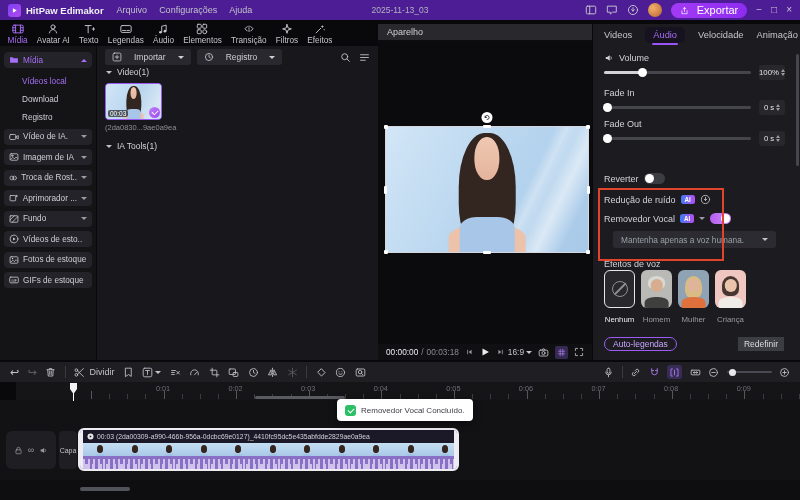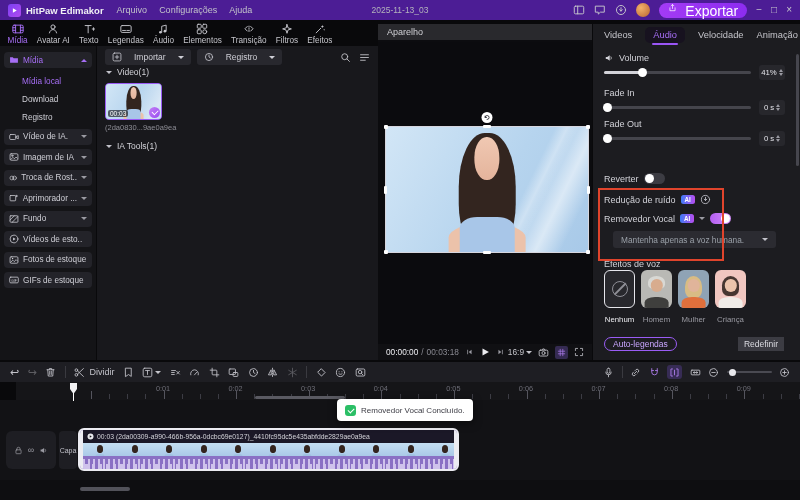--- a/index.html
+++ b/index.html
@@ -10,21 +10,21 @@
 .tri{width:0;height:0;border-left:3px solid transparent;border-right:3px solid transparent;border-top:3.5px solid currentColor}
 .tri-u{width:0;height:0;border-left:3px solid transparent;border-right:3px solid transparent;border-bottom:3.5px solid currentColor}
 
 .titlebar{position:absolute;left:0;top:0;width:800px;height:20px;background:#4c1d95;display:flex;align-items:center;padding:0 8px;z-index:50}
 .logo{width:13px;height:13px;border-radius:3px;background:linear-gradient(135deg,#7b3ff2,#b14af0);display:flex;align-items:center;justify-content:center;margin-right:5px}
 .appname{font-size:9.5px;font-weight:bold;color:#f0f0f4;margin-right:13px;white-space:nowrap}
 .menu{font-size:9px;color:#c2c2ca;margin-right:12px}
 .tb-center{position:absolute;left:50%;transform:translateX(-50%);font-size:8.5px;color:#b4b4bc}
 .tb-right{margin-left:auto;display:flex;align-items:center;gap:9px;color:#c6c6cc}
 .avatar-s{width:14px;height:14px;border-radius:50%;background:radial-gradient(circle at 35% 35%,#f2b26a,#b96330)}
-.export-btn{height:15px;padding:0 9px;border-radius:8px;background:linear-gradient(90deg,#a33bf5,#8d2cf0);display:flex;gap:8px;font-size:14px;color:#fff;white-space:nowrap}
+.export-btn{height:15px;padding:0 9px;border-radius:8px;background:linear-gradient(90deg,#a33bf5,#8d2cf0);display:flex;align-items:center;gap:8px;font-size:11px;color:#fff;white-space:nowrap}
 .winbtn{font-size:10px;color:#c6c6cc;line-height:1}
 
 .ribbon{position:absolute;left:0;top:21px;width:378px;height:25px;display:flex;align-items:center;padding-left:3px}
 .ritem{display:flex;flex-direction:column;align-items:center;gap:1px;padding:0 4.6px;color:#c6c6cc}
 .ritem .rl{font-size:8.2px;white-space:nowrap}
 .ritem.active{color:#a66ef5}
 
 .sidebar{position:absolute;left:0;top:46px;width:96px;height:314px;background:#141417;padding:6px 4px 0;display:flex;flex-direction:column}
 .spill{flex:none;height:16px;border-radius:4px;background:#232329;display:flex;align-items:center;gap:4px;padding:0 5px;margin-bottom:4.5px;font-size:8.2px;color:#cfcfd6;white-space:nowrap;overflow:hidden}
 .spill .chev{margin-left:auto;color:#9a9aa2}
@@ -255,21 +255,21 @@
 </div>
 
 <div class="sidebar">
   <div class="spill active">
     <svg class="ic" width="10" height="10" viewBox="0 0 14 14">
         <path d="M1.5 3h3.8l1.2 1.5h6V11h-11z" fill="currentColor" stroke="none"></path>
       </svg>
     <span>Mídia</span>
     <span class="chev tri-u" style="color:#a66ef5"></span>
   </div>
-  <div class="ssub active">Mídia local</div>
+  <div class="ssub active">Vídeos local</div>
   <div class="ssub">Download</div>
   <div class="ssub">Registro</div>
   <div class="sgap"></div>
   <div class="spill">
     <svg class="ic" width="10" height="10" viewBox="0 0 14 14">
         <rect x="1" y="3.5" width="8.5" height="7" rx="1.5"></rect>
         <path d="M9.5 7l3.5-2v4z"></path>
       </svg>
     <span>Vídeo de IA.</span>
     <span class="chev tri"></span>
@@ -479,21 +479,21 @@
         <path d="M9.8 5.3a2.6 2.6 0 010 3.4"></path>
       </svg>
     <span>Volume</span>
   </div>
   <div class="slider" style="top:44px">
     <span class="tr"></span>
       <span class="fill" style="width:26%"></span>
       <span class="kn" style="left:calc(26% - 4px)"></span>
   </div>
   <div class="vbox" style="top:41px">
-    <span>41%</span>
+    <span>100%</span>
     <span class="stp">
         <i class="u"></i>
         <i class="d"></i>
       </span>
   </div>
 
   <div class="irow" style="top:64px">
       <span>Fade In</span>
     </div>
   <div class="slider" style="top:79px">

